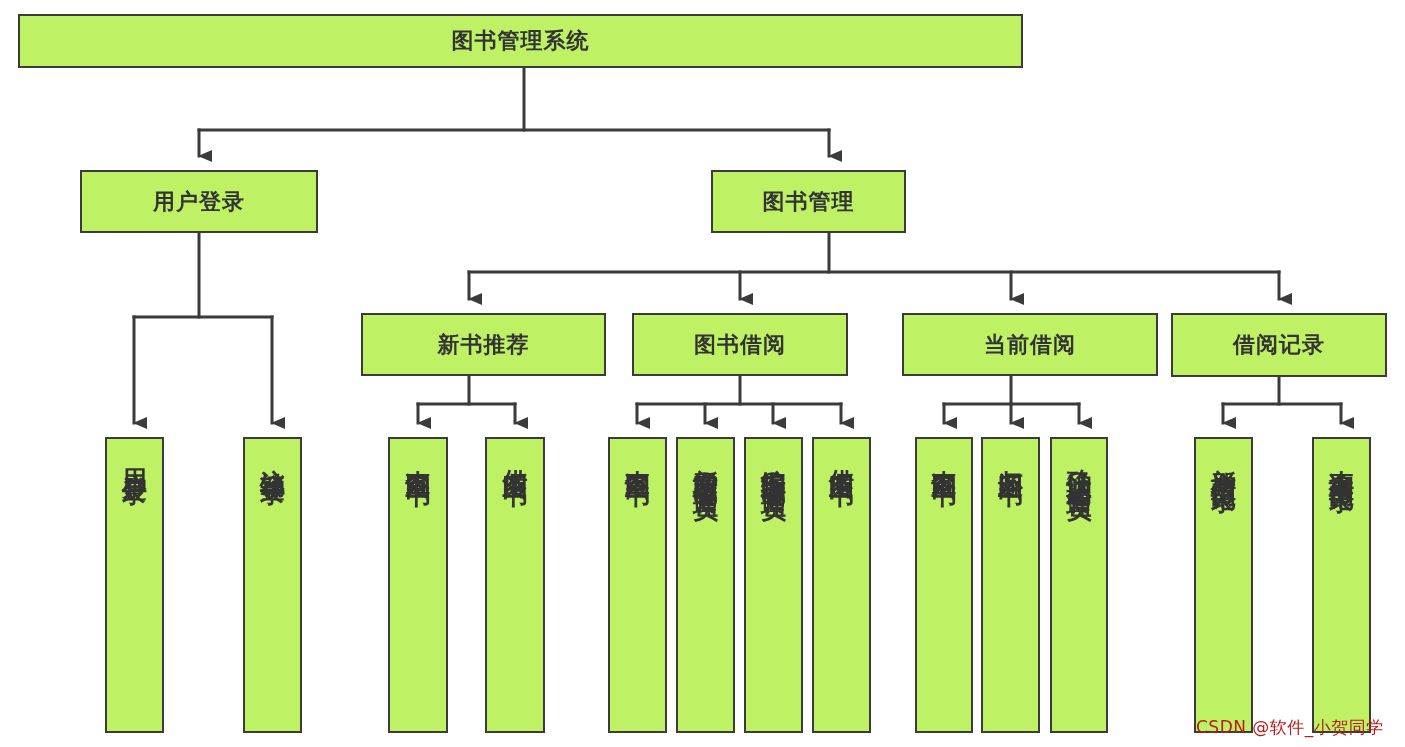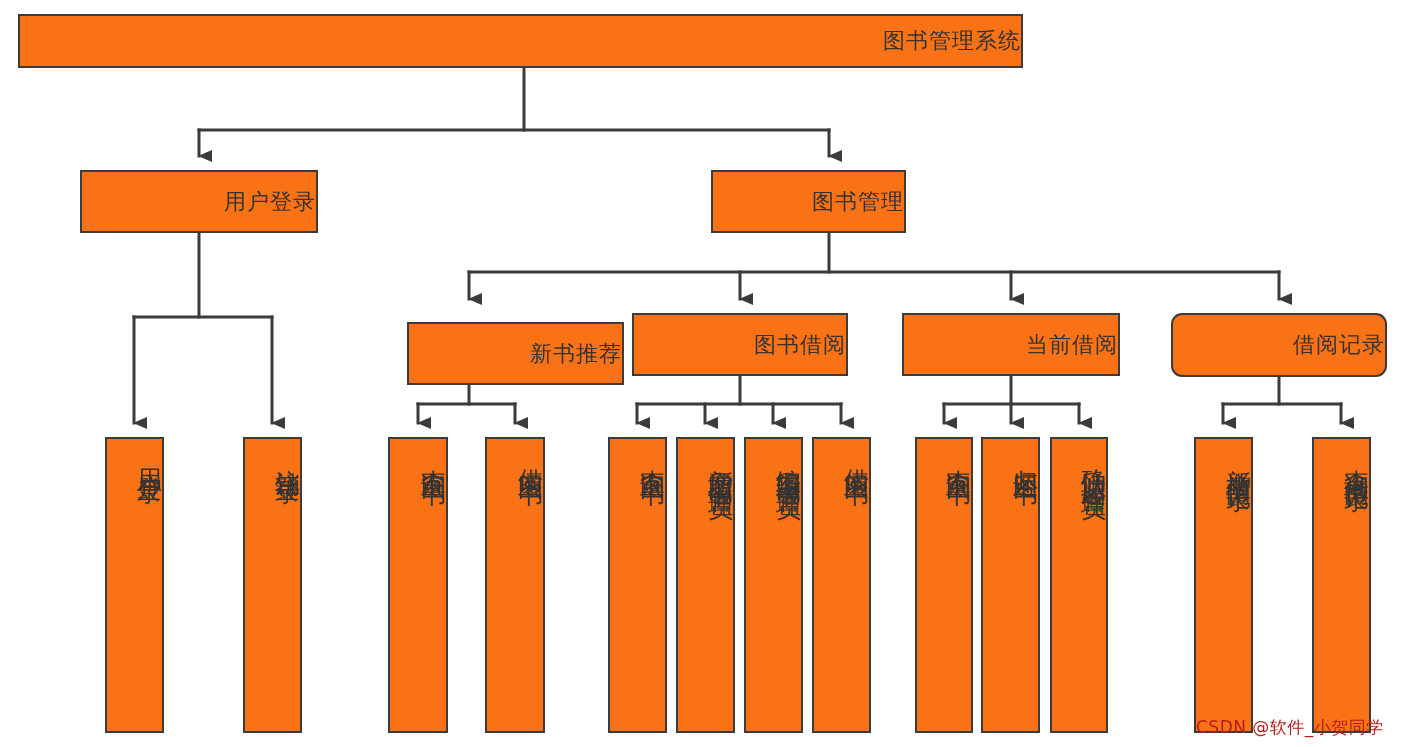--- a/index.html
+++ b/index.html
@@ -22,26 +22,27 @@
     position: absolute;
     left: 0;
     top: 0;
     width: 1405px;
     height: 747px;
     pointer-events: none;
   }
   .node {
     position: absolute;
     box-sizing: border-box;
-    background: #f97316;
+    background: #bef264;
     border: 2px solid #3b3b3b;
     display: flex;
     align-items: center;
-    justify-content: flex-end;
+    justify-content: center;
     color: #2b2b2b;
+    font-weight: bold;
   }
   .node .label {
     display: block;
     text-align: center;
     line-height: 1.18;
     color: #333333;
   }
   
   .node.horiz .label {
     font-size: 22px;
@@ -129,30 +130,30 @@
     <span class="label">图书管理系统</span>
   </div>
 
   <div class="node horiz" style="left:80px; top:170px; width:238px; height:63px;">
     <span class="label">用户登录</span>
   </div>
   <div class="node horiz" style="left:711px; top:170px; width:195px; height:63px;">
     <span class="label">图书管理</span>
   </div>
 
-  <div class="node horiz" style="left:361px; top:322px; width:217px; height:63px;margin-left:46px;">
+  <div class="node horiz" style="left:361px; top:313px; width:245px; height:63px;">
     <span class="label">新书推荐</span>
   </div>
   <div class="node horiz" style="left:632px; top:313px; width:216px; height:63px;">
     <span class="label">图书借阅</span>
   </div>
-  <div class="node horiz" style="left:902px; top:313px; width:218px; height:63px;">
+  <div class="node horiz" style="left:902px; top:313px; width:256px; height:63px;">
     <span class="label">当前借阅</span>
   </div>
-  <div class="node horiz" style="left:1171px; top:313px; width:216px; height:64px;border-radius:11px;">
+  <div class="node horiz" style="left:1171px; top:313px; width:216px; height:64px;">
     <span class="label">借阅记录</span>
   </div>
 
   <div class="node vert" style="left:105px; top:437px; width:59px; height:296px;">
     <span class="label">用户登录</span>
   </div>
   <div class="node vert" style="left:243px; top:437px; width:59px; height:296px;">
     <span class="label">注销登录</span>
   </div>
 

